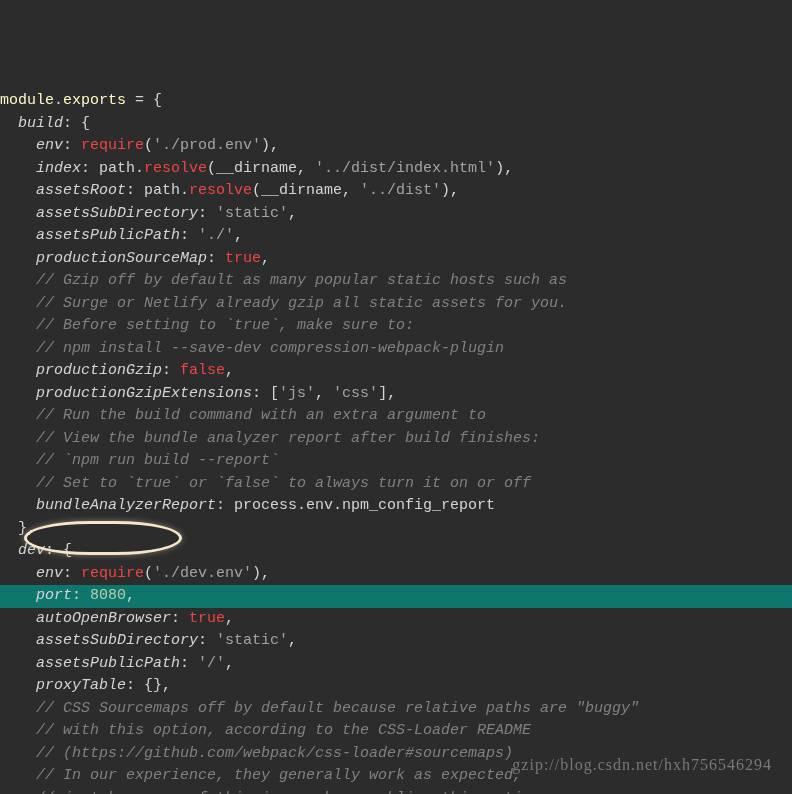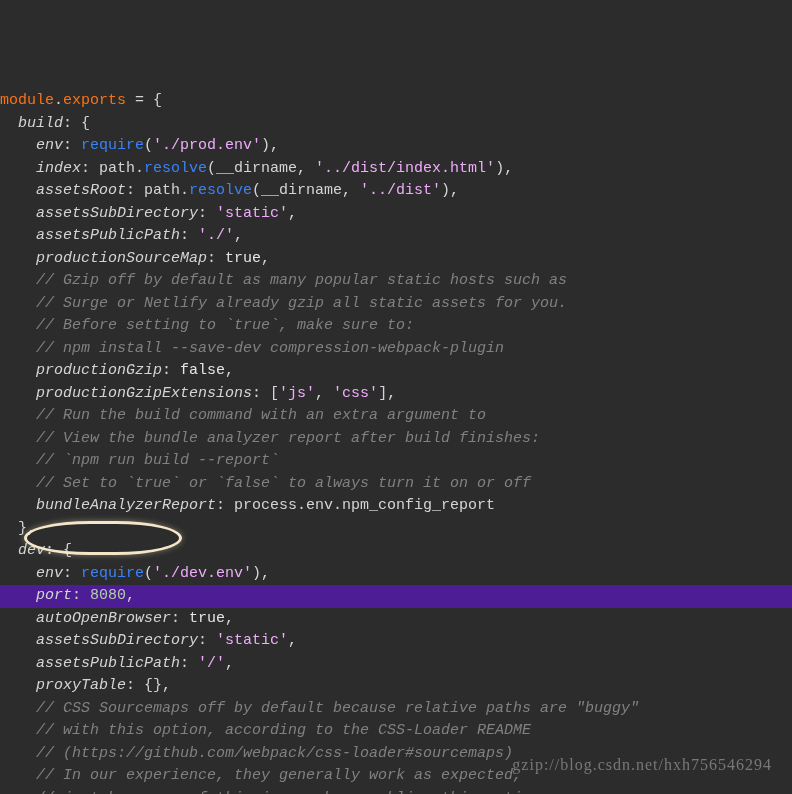--- a/index.html
+++ b/index.html
@@ -15,30 +15,30 @@
     position: relative;
     white-space: pre;
   }
   .editor {
     padding: 0;
   }
   .line {
     padding-left: 0;
   }
   .highlighted {
-    background: #4c1d95;
+    background: #0f766e;
   }
   .prop { color: #d4d4d4; font-style: italic; }
-  .str { color: #f0abfc; }
-  .bool { color: #e5e5e5; }
+  .str { color: #a3a3a3; }
+  .bool { color: #ef4444; }
   .num { color: #b5cea8; }
   .comment { color: #808080; font-style: italic; }
   .punct { color: #d4d4d4; }
-  .ident { color: #f97316; }
-  .fn { color: #3b82f6; text-align: center; }
+  .ident { color: #fef9c3; }
+  .fn { color: #ef4444; text-align: center; }
   .watermark {
     position: absolute;
     bottom: 18px;
     right: 20px;
     color: #787878;
     font-family: serif;
     font-size: 16px;
     letter-spacing: 1px;
   }
   .circle-annotation {

